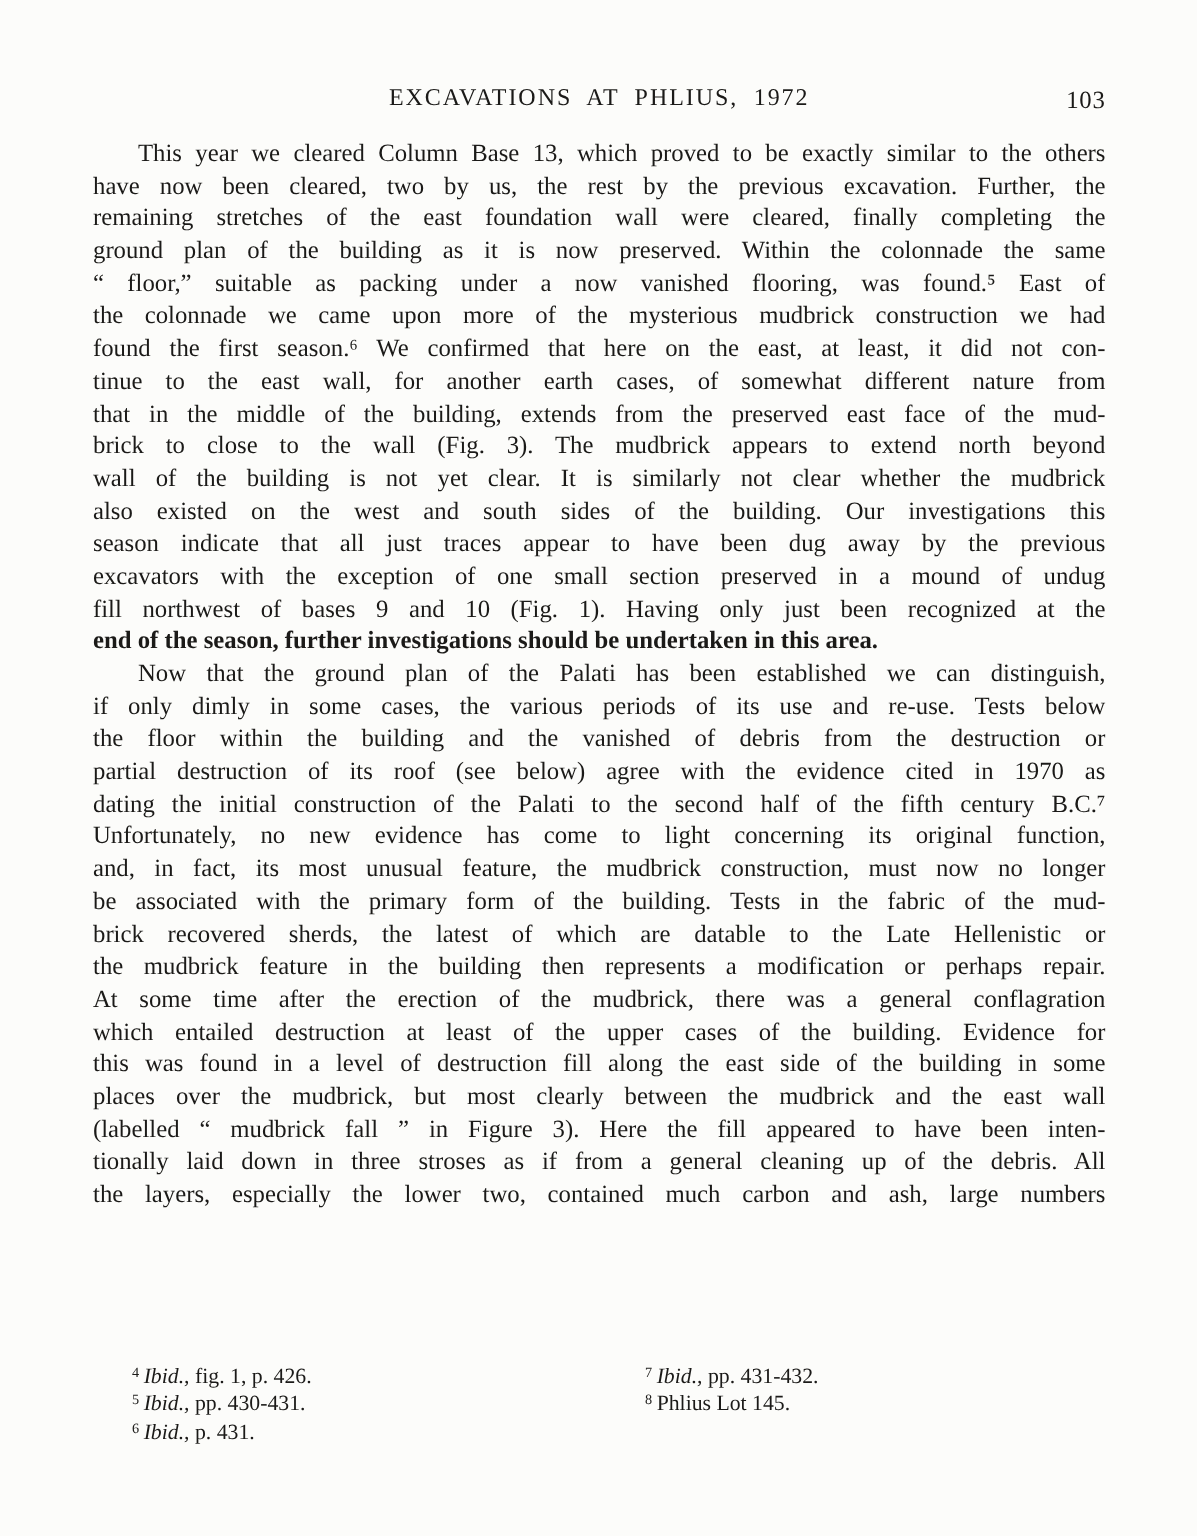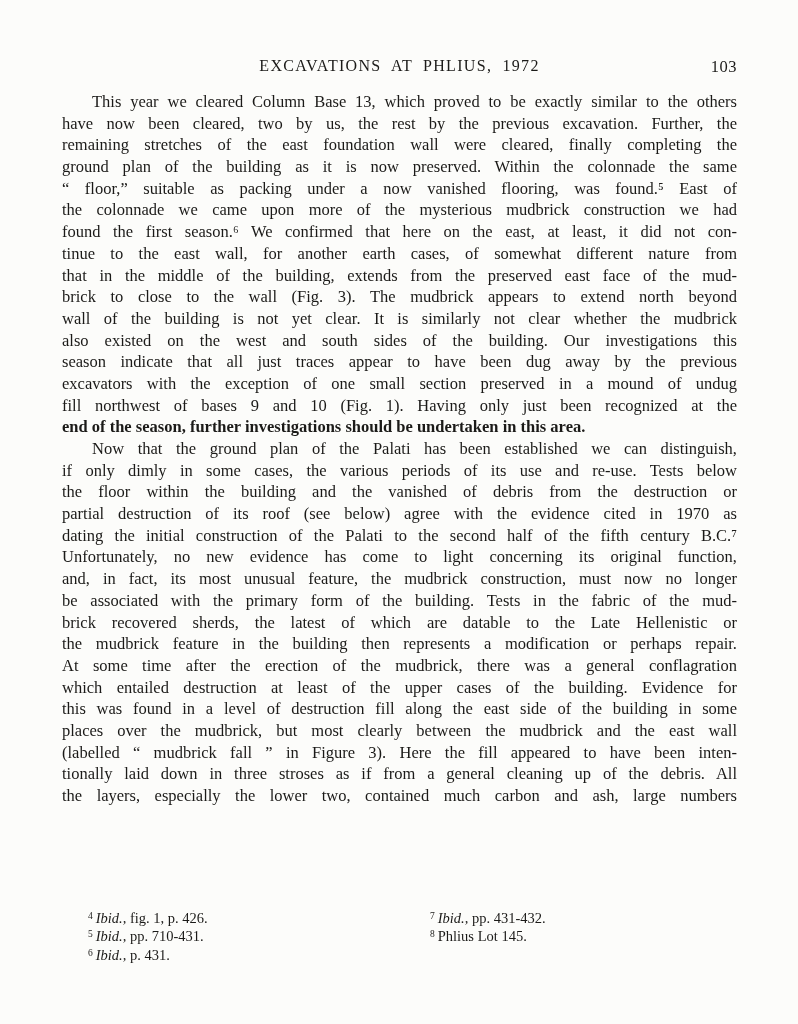--- a/index.html
+++ b/index.html
@@ -116,21 +116,21 @@
         <div class="line">places over the mudbrick, but most clearly between the mudbrick and the east wall</div>
         <div class="line">(labelled “ mudbrick fall ” in Figure 3). Here the fill appeared to have been inten-</div>
         <div class="line">tionally laid down in three stroses as if from a general cleaning up of the debris. All</div>
         <div class="line">the layers, especially the lower two, contained much carbon and ash, large numbers</div>
       </div>
   </div>
 
   <div class="footnotes">
     <div class="fn-col fn-left">
         <div class="fn-row"><span class="fn-marker">4</span><span class="fn-italic">Ibid.,</span><span> fig. 1, p. 426.</span></div>
-        <div class="fn-row"><span class="fn-marker">5</span><span class="fn-italic">Ibid.,</span><span> pp. 710-431.</span></div>
+        <div class="fn-row"><span class="fn-marker">5</span><span class="fn-italic">Ibid.,</span><span> pp. 430-431.</span></div>
         <div class="fn-row"><span class="fn-marker">6</span><span class="fn-italic">Ibid.,</span><span> p. 431.</span></div>
       </div>
     <div class="fn-col fn-right">
         <div class="fn-row"><span class="fn-marker">7</span><span class="fn-italic">Ibid.,</span><span> pp. 431-432.</span></div>
         <div class="fn-row"><span class="fn-marker">8</span><span class="fn-italic"></span><span>Phlius Lot 145.</span></div>
       </div>
   </div>
 
 </div>
 

